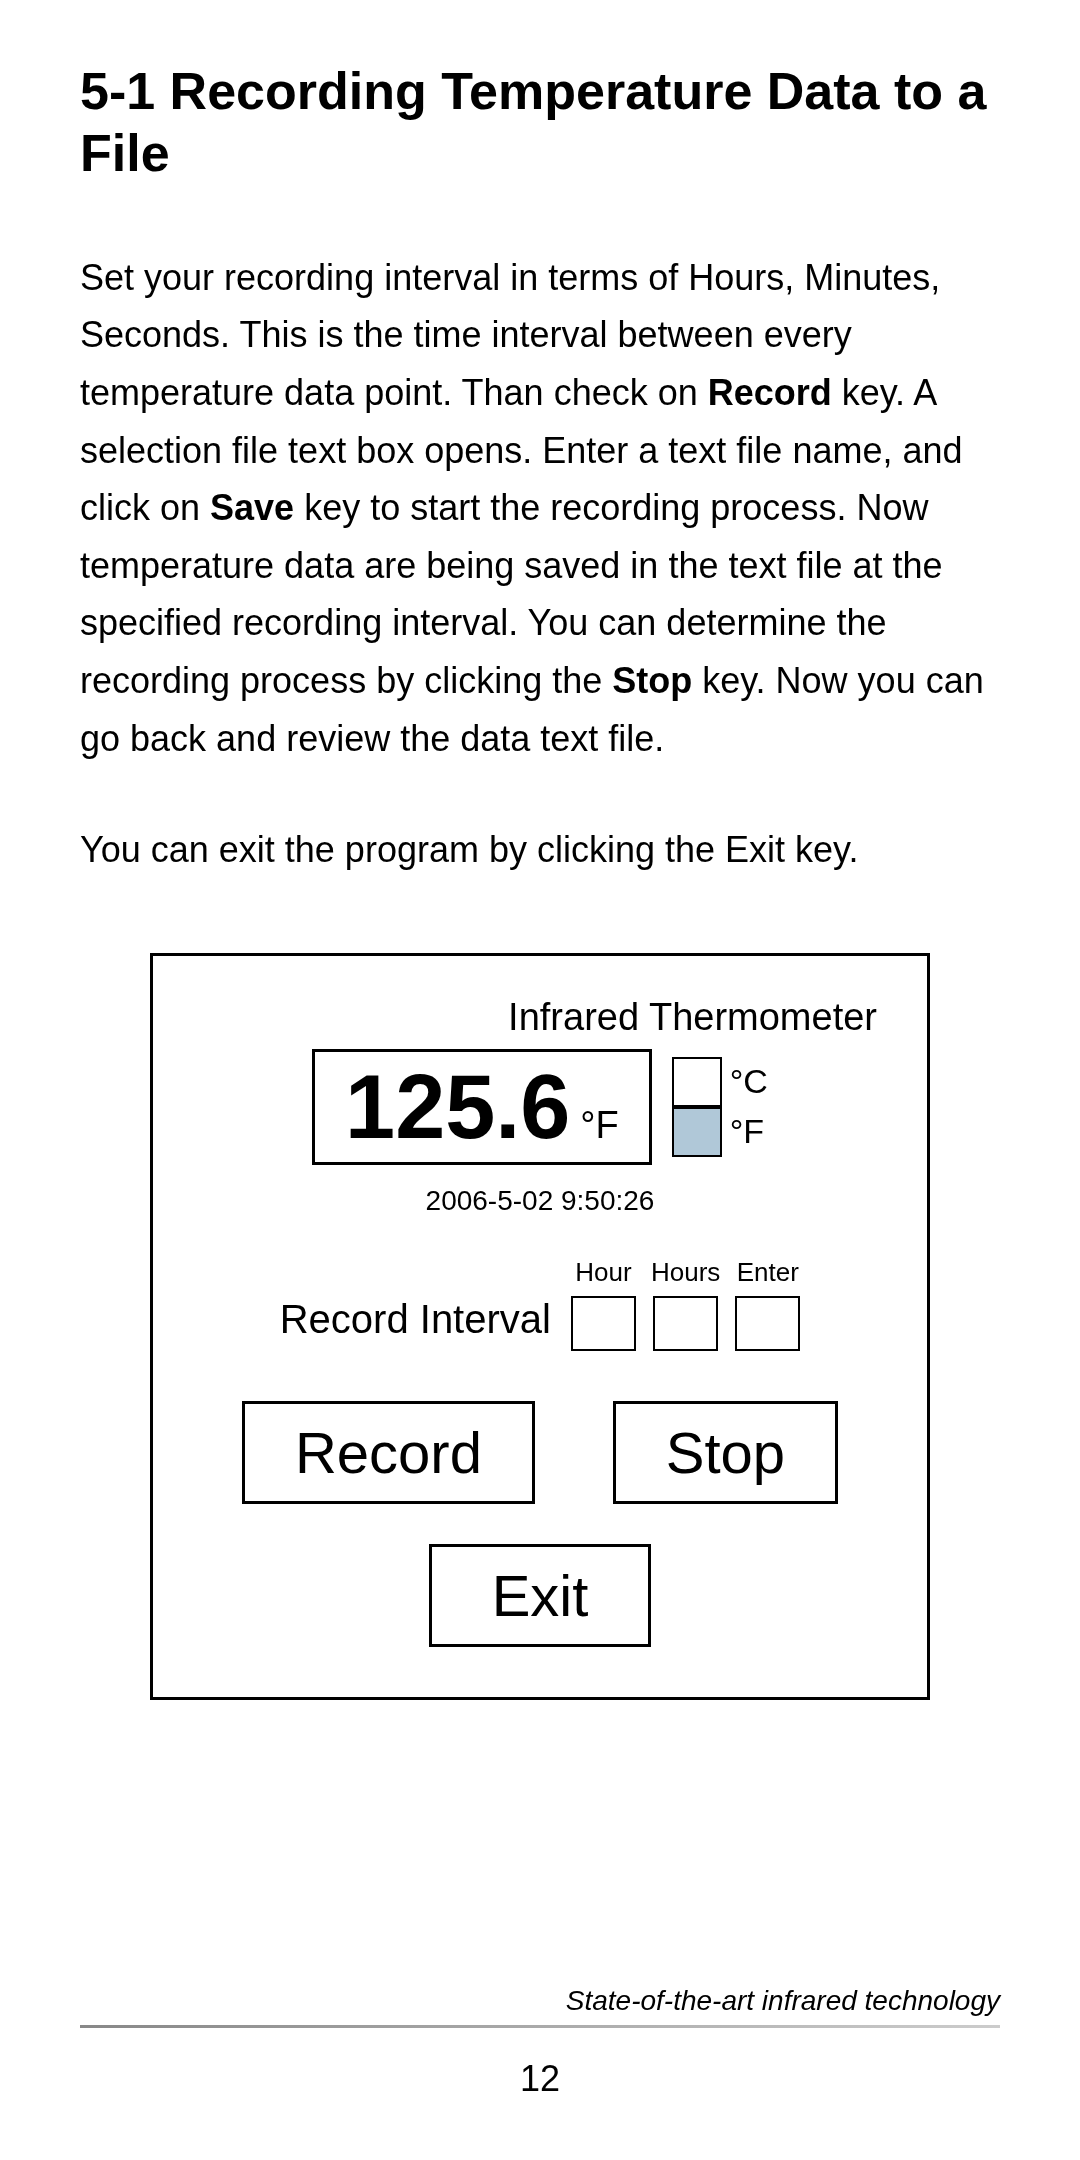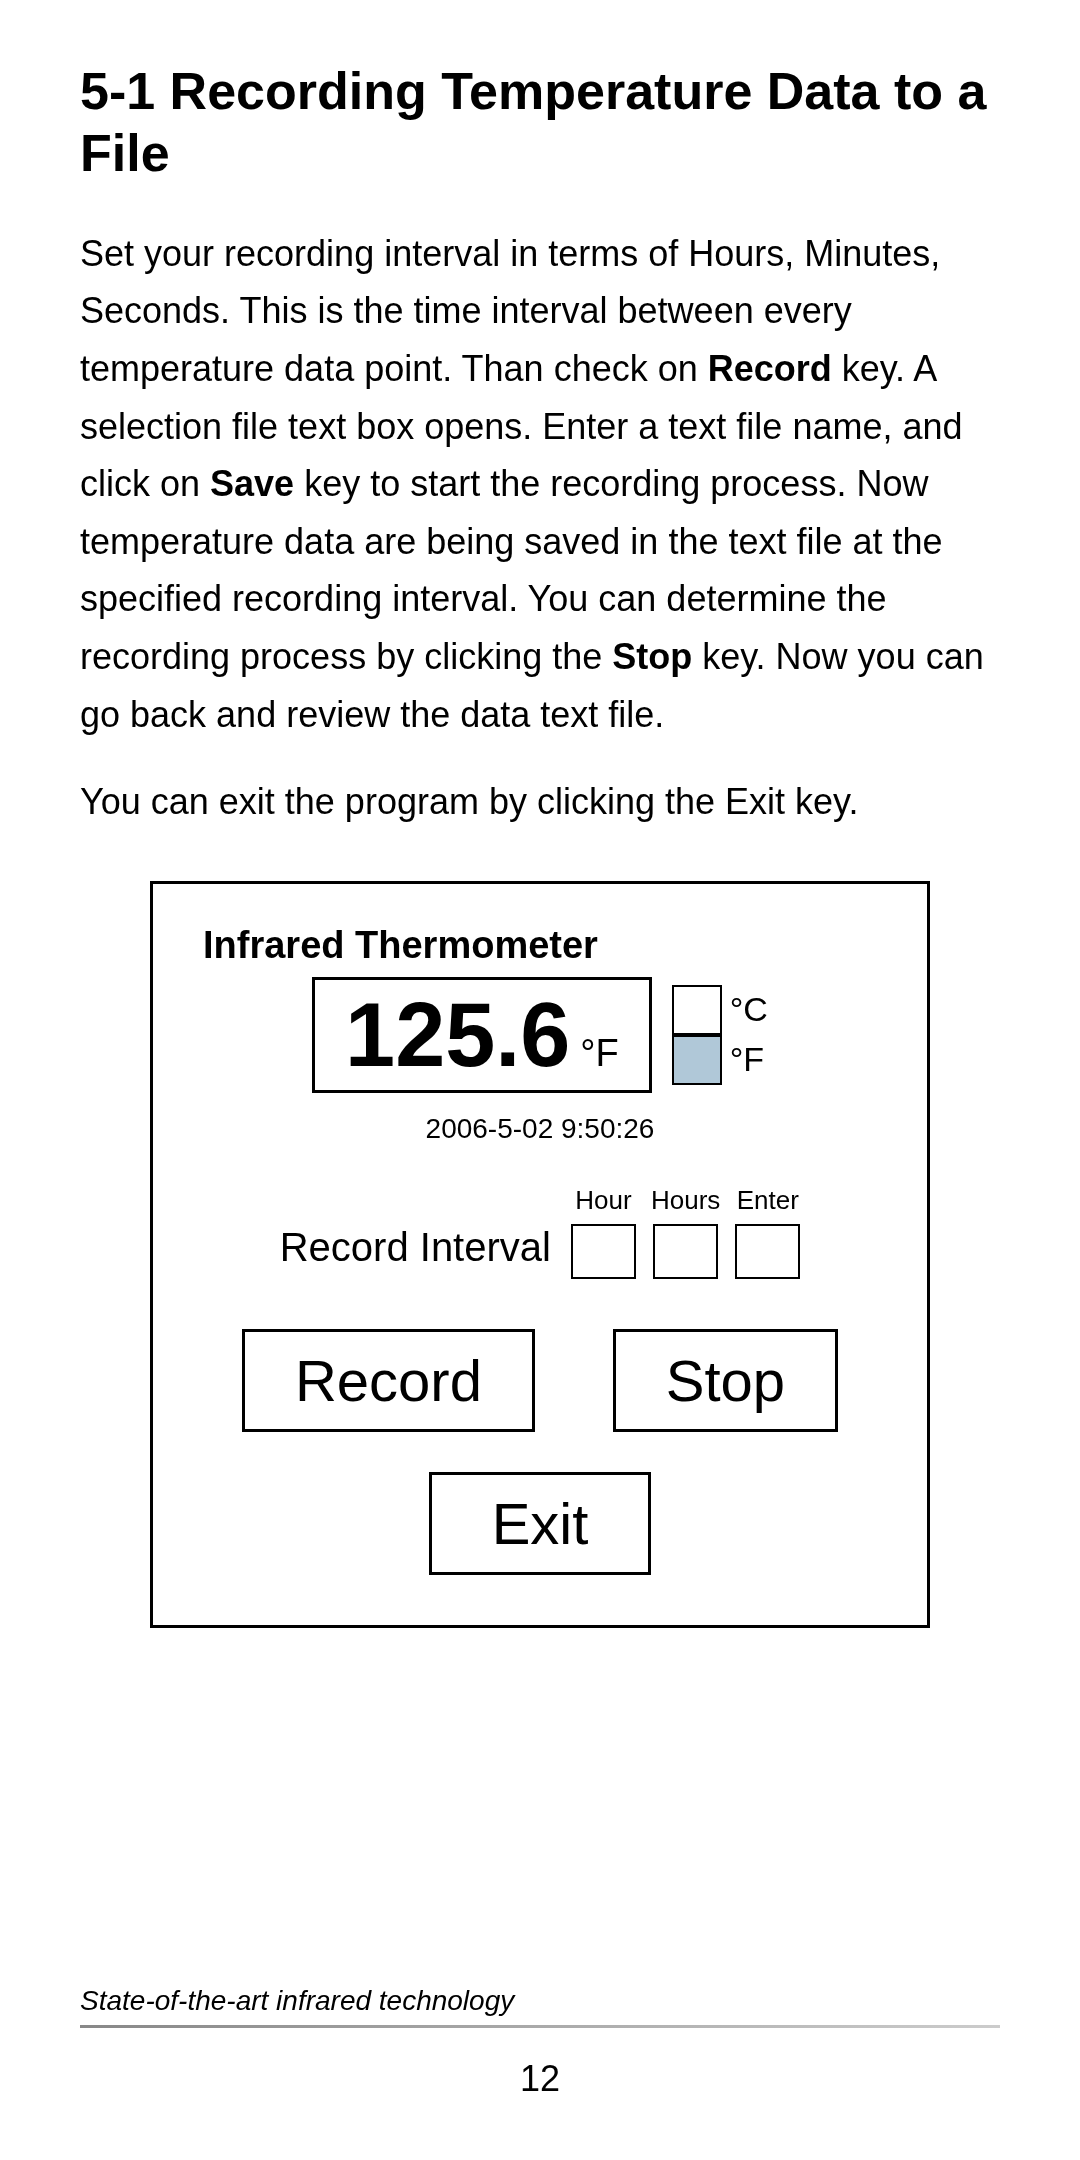--- a/index.html
+++ b/index.html
@@ -17,20 +17,21 @@
       color: #000000;
       display: flex;
       flex-direction: column;
       padding: 60px 80px 60px 80px;
     }
 
     .page-content {
       flex: 1;
       display: flex;
       flex-direction: column;
+      gap: 24px;
     }
 
     .page-title {
       font-size: 52px;
       font-weight: bold;
       margin-bottom: 40px;
       line-height: 1.2;
     }
 
     .description {
@@ -50,23 +51,23 @@
     }
 
     .ui-panel {
       border: 3px solid #000000;
       padding: 40px 50px 50px 50px;
       margin: 0 auto;
       width: 780px;
     }
 
     .panel-title {
-      text-align: left;
+      text-align: right;
       font-size: 38px;
-      font-weight: bold;
+      font-weight: normal;
       margin-bottom: 10px;
     }
 
     .panel-subtitle {
       text-align: center;
       font-size: 28px;
       margin-bottom: 20px;
     }
 
     .temperature-row {
@@ -198,20 +199,21 @@
       padding-top: 60px;
       display: flex;
       flex-direction: column;
     }
 
     .footer-tagline {
       font-style: italic;
       font-size: 28px;
       color: #000;
       margin-bottom: 8px;
+      text-align: right;
     }
 
     .footer-line {
       height: 3px;
       background: linear-gradient(to right, #888, #ccc);
       margin-bottom: 30px;
     }
 
     .page-number {
       text-align: center;

